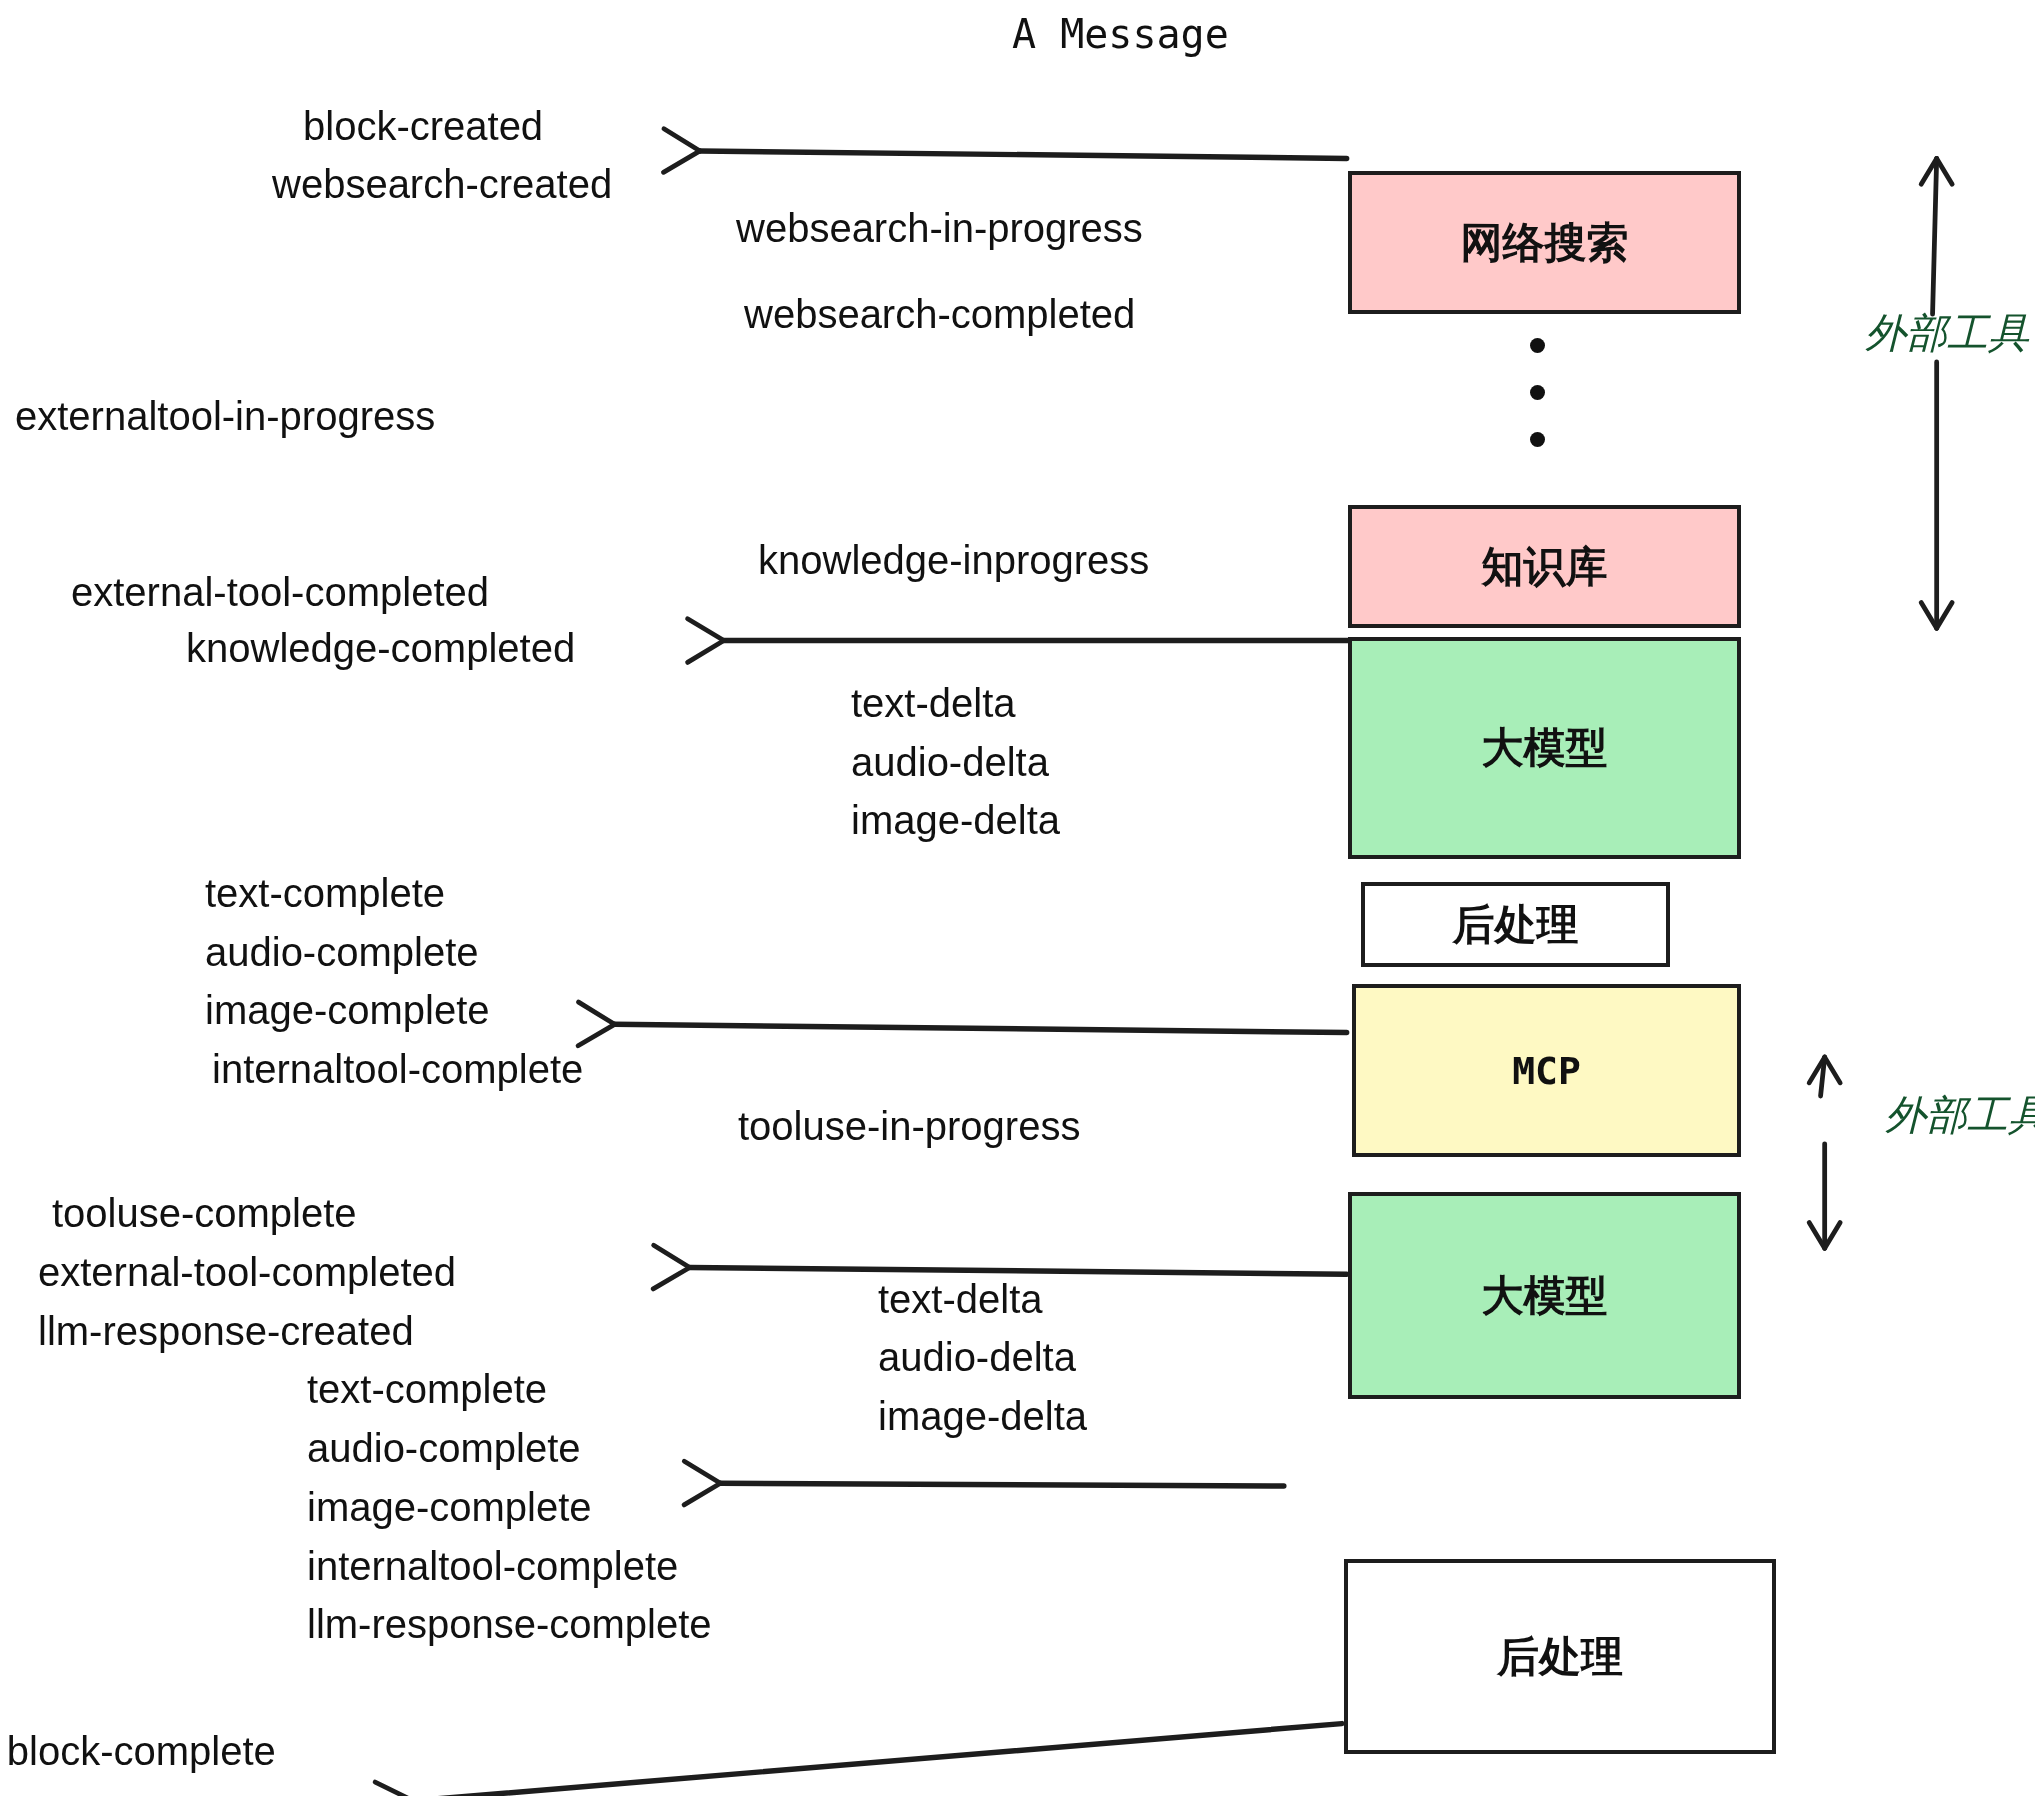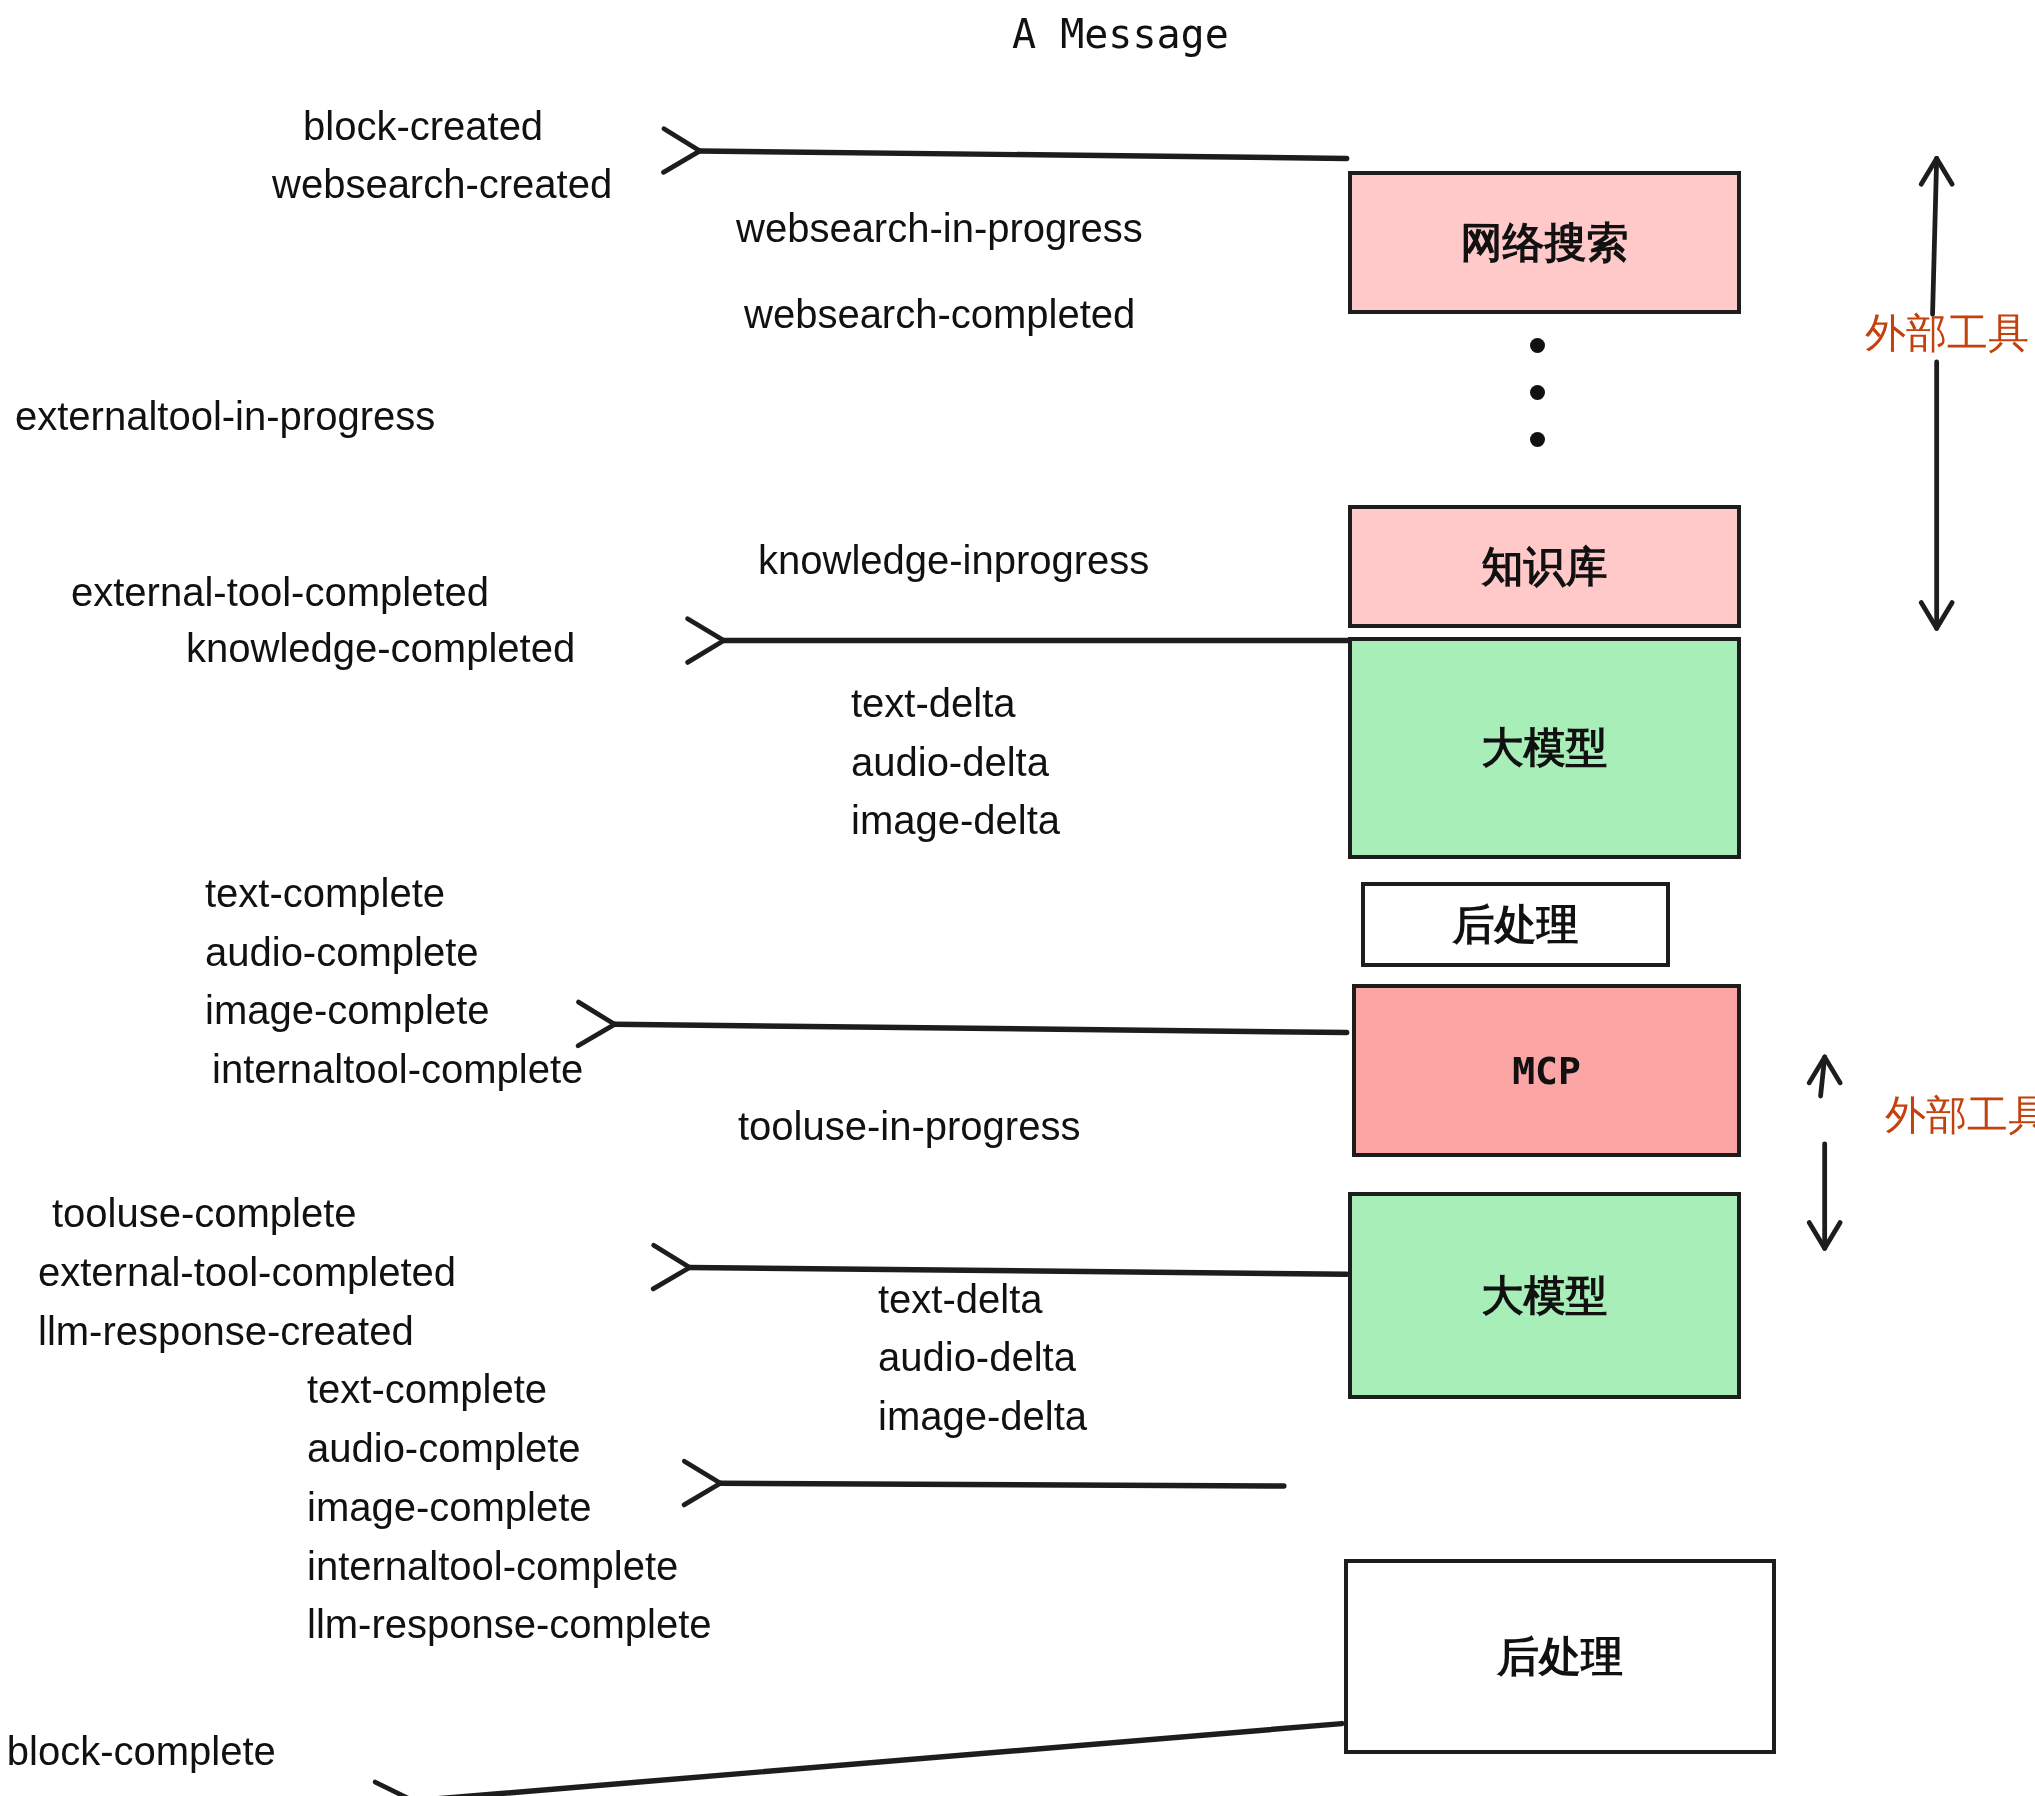--- a/index.html
+++ b/index.html
@@ -47,24 +47,25 @@
     font-size: 42px;
     font-weight: 700;
   }
   .node.mono {
     font-family: "DejaVu Sans Mono", "Liberation Mono", monospace;
     font-size: 38px;
   }
   .side-label {
     position: absolute;
     white-space: nowrap;
-    color: #c2410c;
+    color: #14532d;
     font-family: "DejaVu Sans", "Liberation Sans", sans-serif;
     font-size: 41px;
     line-height: 1;
+    font-style: italic;
   }
   .dots {
     position: absolute;
     display: flex;
     flex-direction: column;
     align-items: center;
     justify-content: space-between;
   }
   .dot {
     width: 15px;
@@ -94,21 +95,21 @@
       </div>
       <div class="node" style="left: 1348px; top: 505px; width: 393px; height: 123px; background: rgb(255, 201, 201); border-color: rgb(29, 29, 29);">
         <span>知识库</span>
       </div>
       <div class="node" style="left: 1348px; top: 637px; width: 393px; height: 222px; background: rgb(168, 238, 184); border-color: rgb(29, 29, 29);">
         <span>大模型</span>
       </div>
       <div class="node" style="left: 1361px; top: 882px; width: 309px; height: 85px; background: rgb(255, 255, 255); border-color: rgb(29, 29, 29);">
         <span>后处理</span>
       </div>
-      <div class="node mono" style="left: 1352px; top: 984px; width: 389px; height: 173px; background: #fca5a5; border-color: rgb(29, 29, 29);">
+      <div class="node mono" style="left: 1352px; top: 984px; width: 389px; height: 173px; background: #fef9c3; border-color: rgb(29, 29, 29);">
         <span>MCP</span>
       </div>
       <div class="node" style="left: 1348px; top: 1192px; width: 393px; height: 207px; background: rgb(168, 238, 184); border-color: rgb(29, 29, 29);">
         <span>大模型</span>
       </div>
       <div class="node" style="left: 1344px; top: 1559px; width: 432px; height: 195px; background: rgb(255, 255, 255); border-color: rgb(29, 29, 29);">
         <span>后处理</span>
       </div>
     </div>
   <div id="labels-layer">

